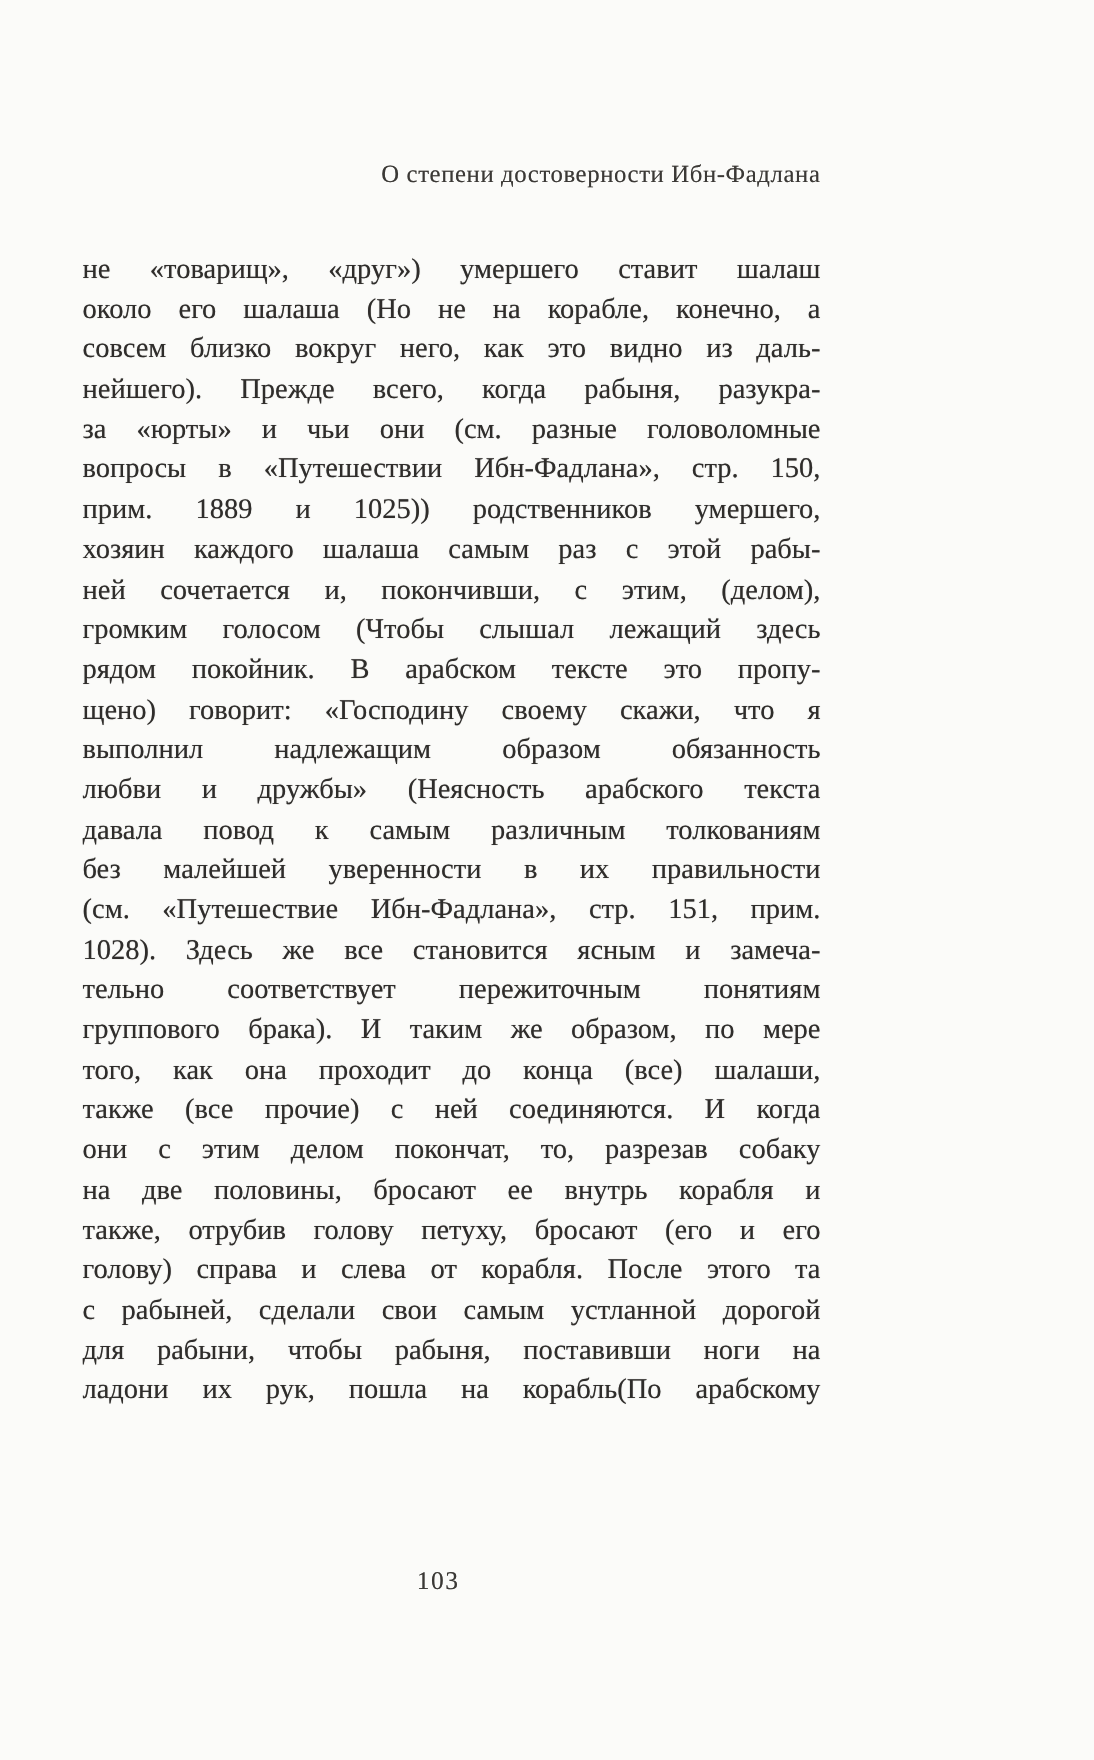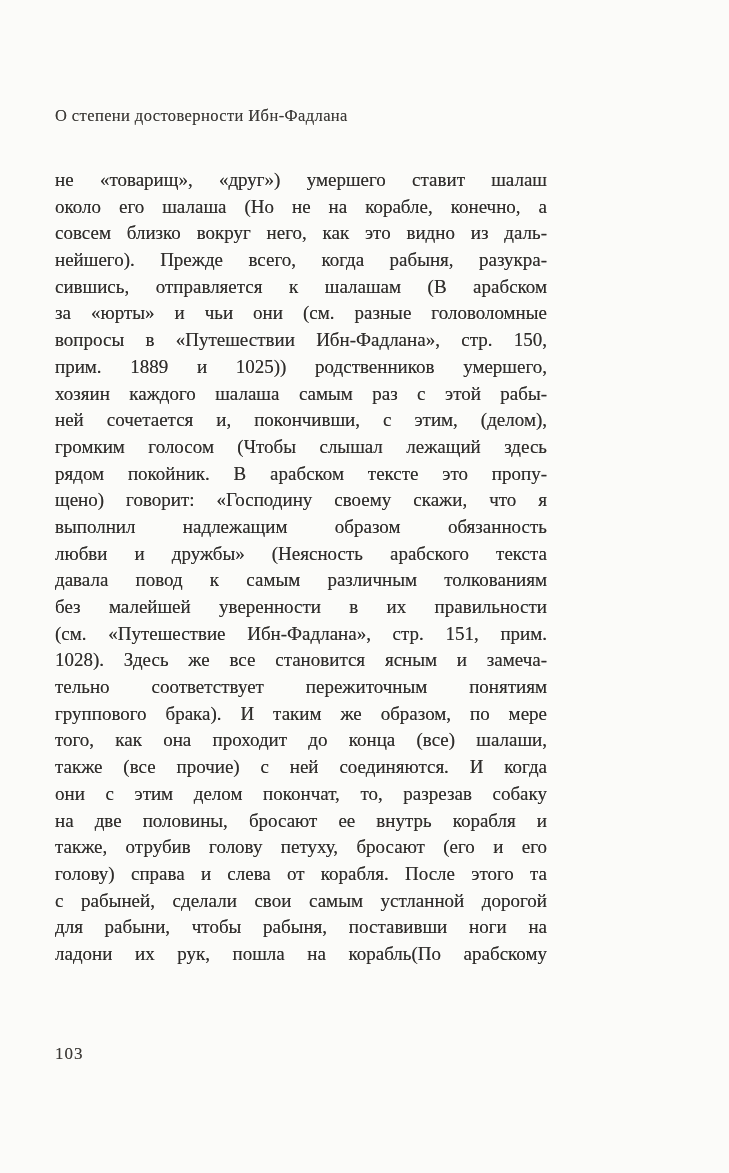--- a/index.html
+++ b/index.html
@@ -15,21 +15,21 @@
     overflow:hidden;
   }
   .page{
     position:relative;
     width:729px;height:1173px;
     background:var(--background);
   }
   .running-head{
     position:absolute;
     left:55px;top:106px;width:492px;
-    text-align:left;
+    text-align:right;
     font-size:16.5px;
     letter-spacing:0.4px;
     color:var(--head_ink);
     text-shadow:0 0 0.4px rgba(60,56,52,.55);
   }
   .body-text{
     position:absolute;
     left:55px;top:167px;width:492px;
     color:var(--ink);
   }
@@ -40,39 +40,39 @@
     text-align:justify;
     text-align-last:justify;
     -moz-text-align-last:justify;
     color:var(--ink);
     text-shadow:0 0 0.5px rgba(47,45,43,.6);
     overflow:hidden;
   }
   .page-number{
     position:absolute;
     left:55px;top:1044px;width:474px;
+    text-align:center;
     font-size:17px;
     color:var(--head_ink);
     letter-spacing:1px;
     text-shadow:0 0 0.4px rgba(60,56,52,.5);
   }
 </style>
 </head>
 <body>
 
 <div class="page">
 
   <div class="running-head">О степени достоверности Ибн-Фадлана</div>
 
   <div class="body-text">
     <div class="line">не «товарищ», «друг») умершего ставит шалаш</div>
     <div class="line">около его шалаша (Но не на корабле, конечно, а</div>
     <div class="line">совсем близко вокруг него, как это видно из даль-</div>
     <div class="line">нейшего). Прежде всего, когда рабыня, разукра-</div>
-    <div class="line">сившись, отправляется к шалашам (В арабском</div>
     <div class="line">за «юрты» и чьи они (см. разные головоломные</div>
     <div class="line">вопросы в «Путешествии Ибн-Фадлана», стр. 150,</div>
     <div class="line">прим. 1889 и 1025)) родственников умершего,</div>
     <div class="line">хозяин каждого шалаша самым раз с этой рабы-</div>
     <div class="line">ней сочетается и, покончивши, с этим, (делом),</div>
     <div class="line">громким голосом (Чтобы слышал лежащий здесь</div>
     <div class="line">рядом покойник. В арабском тексте это пропу-</div>
     <div class="line">щено) говорит: «Господину своему скажи, что я</div>
     <div class="line">выполнил надлежащим образом обязанность</div>
     <div class="line">любви и дружбы» (Неясность арабского текста</div>

